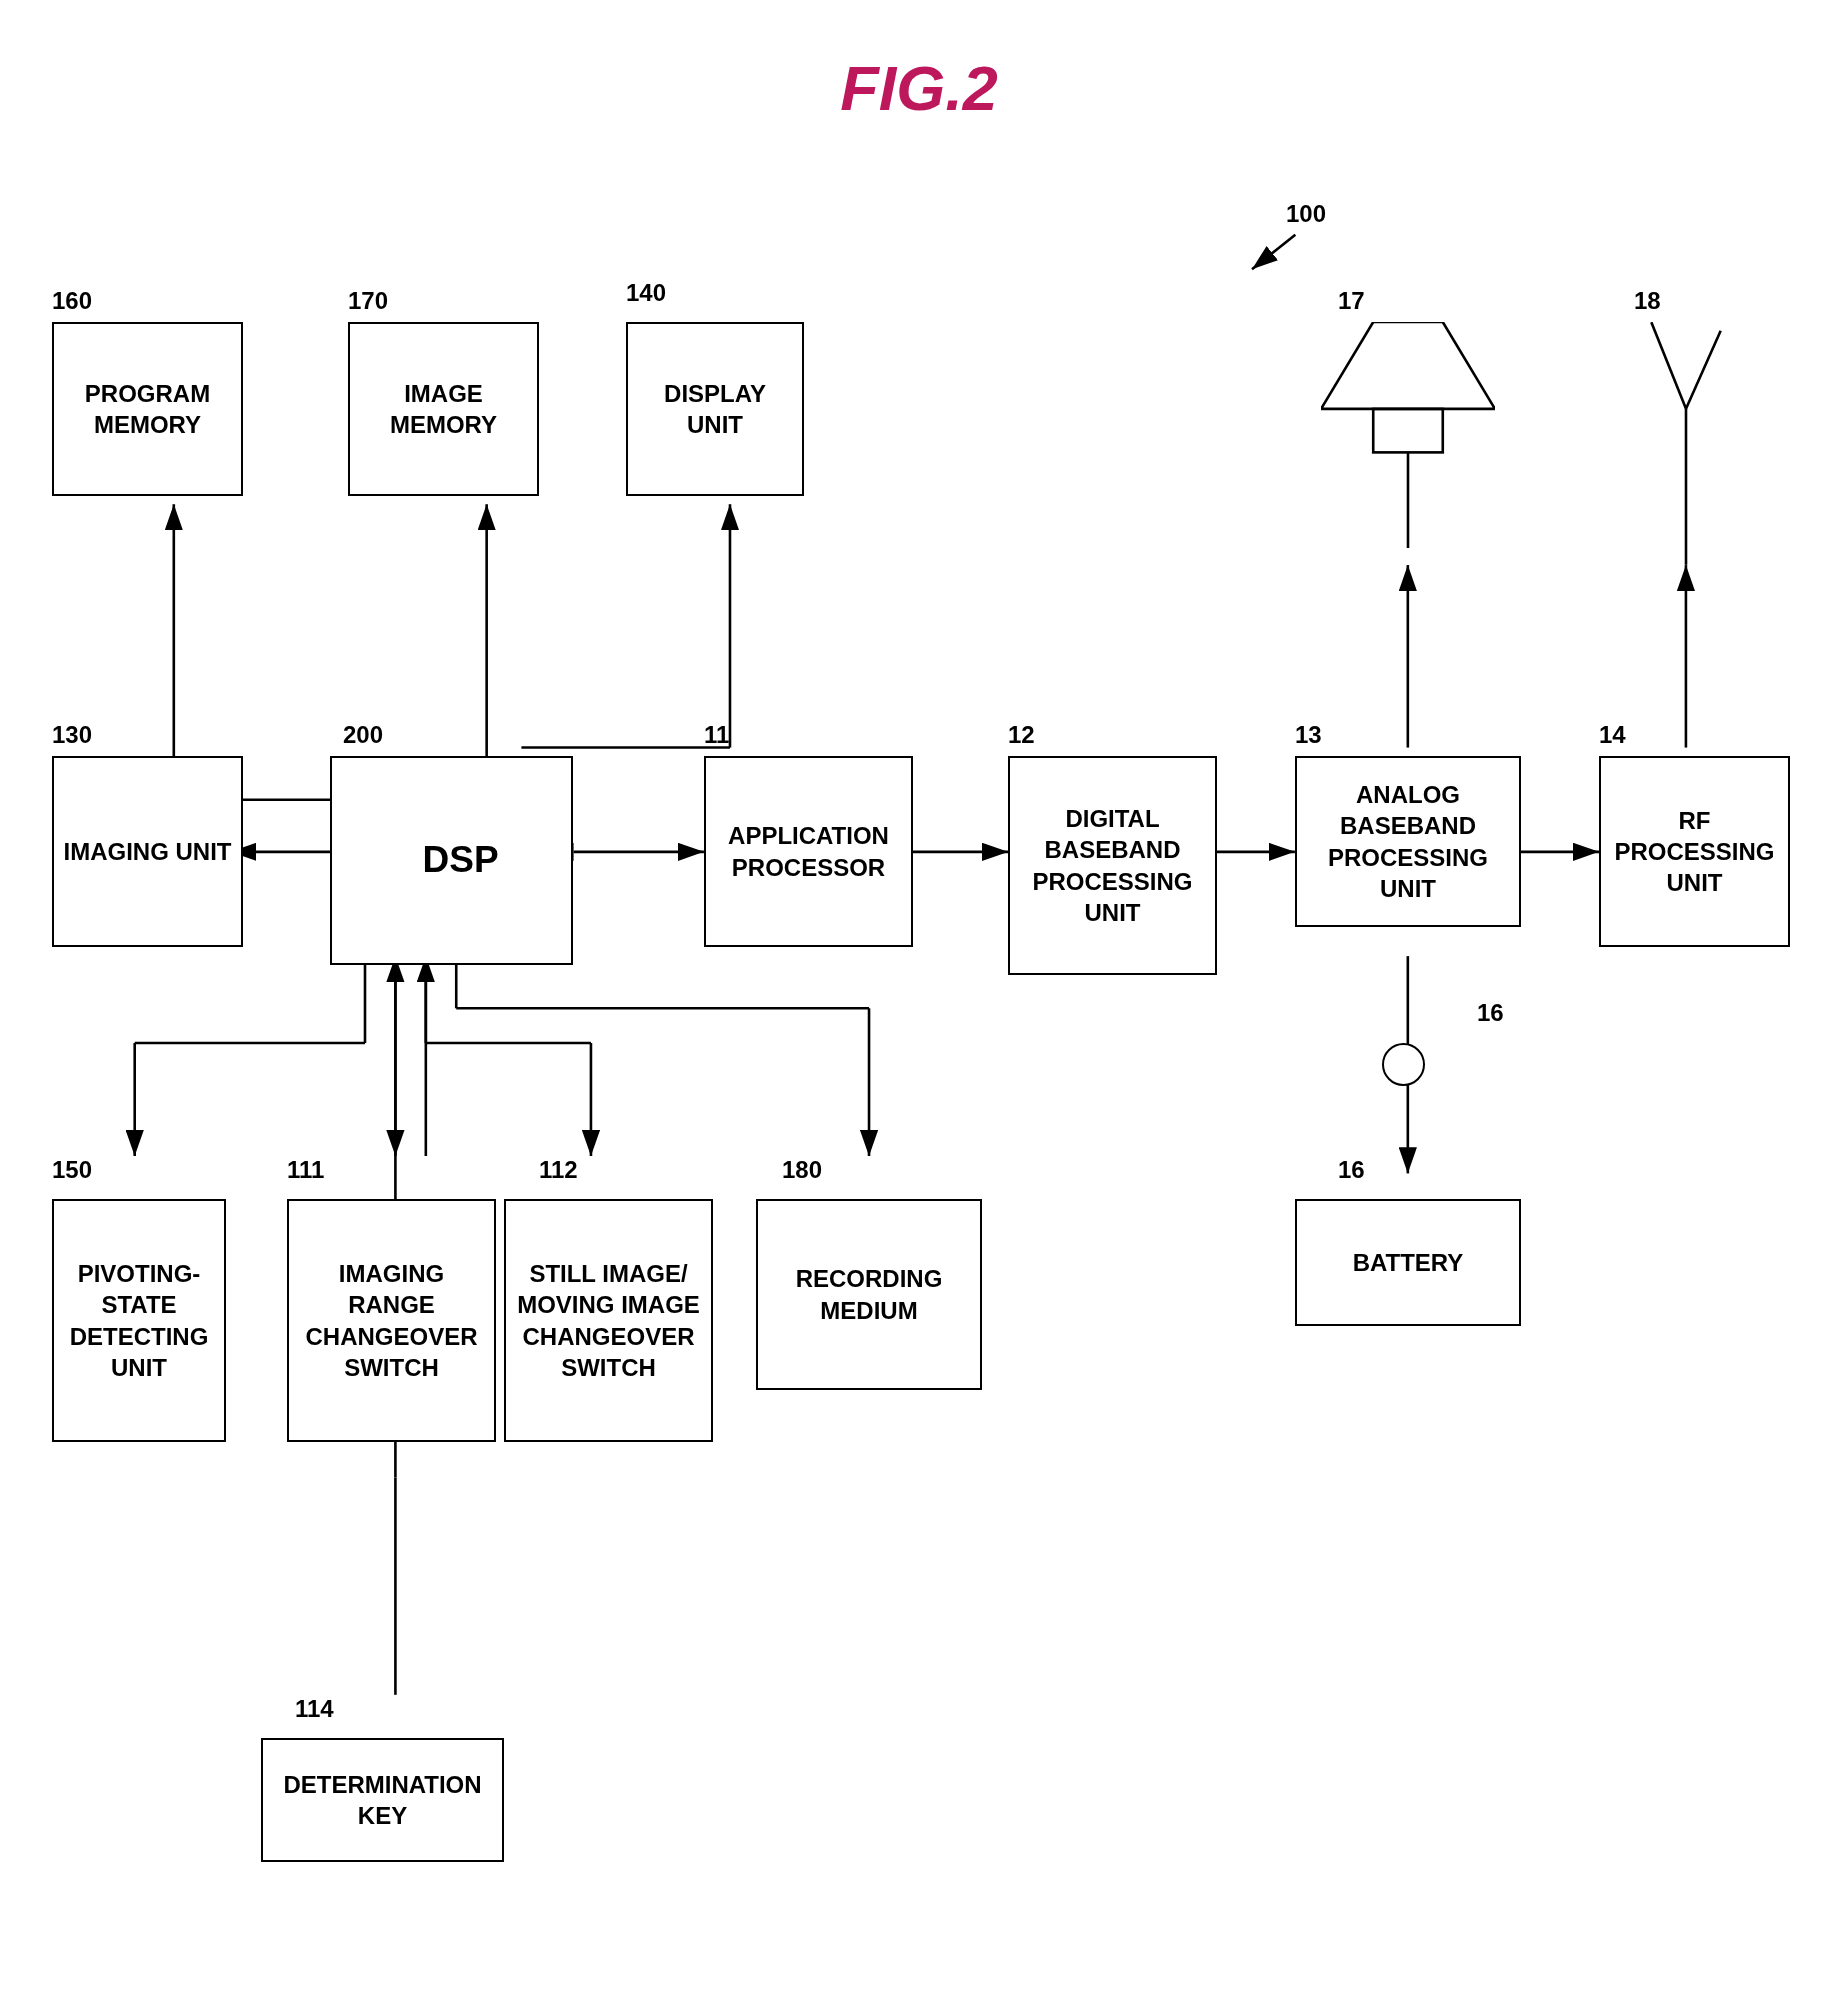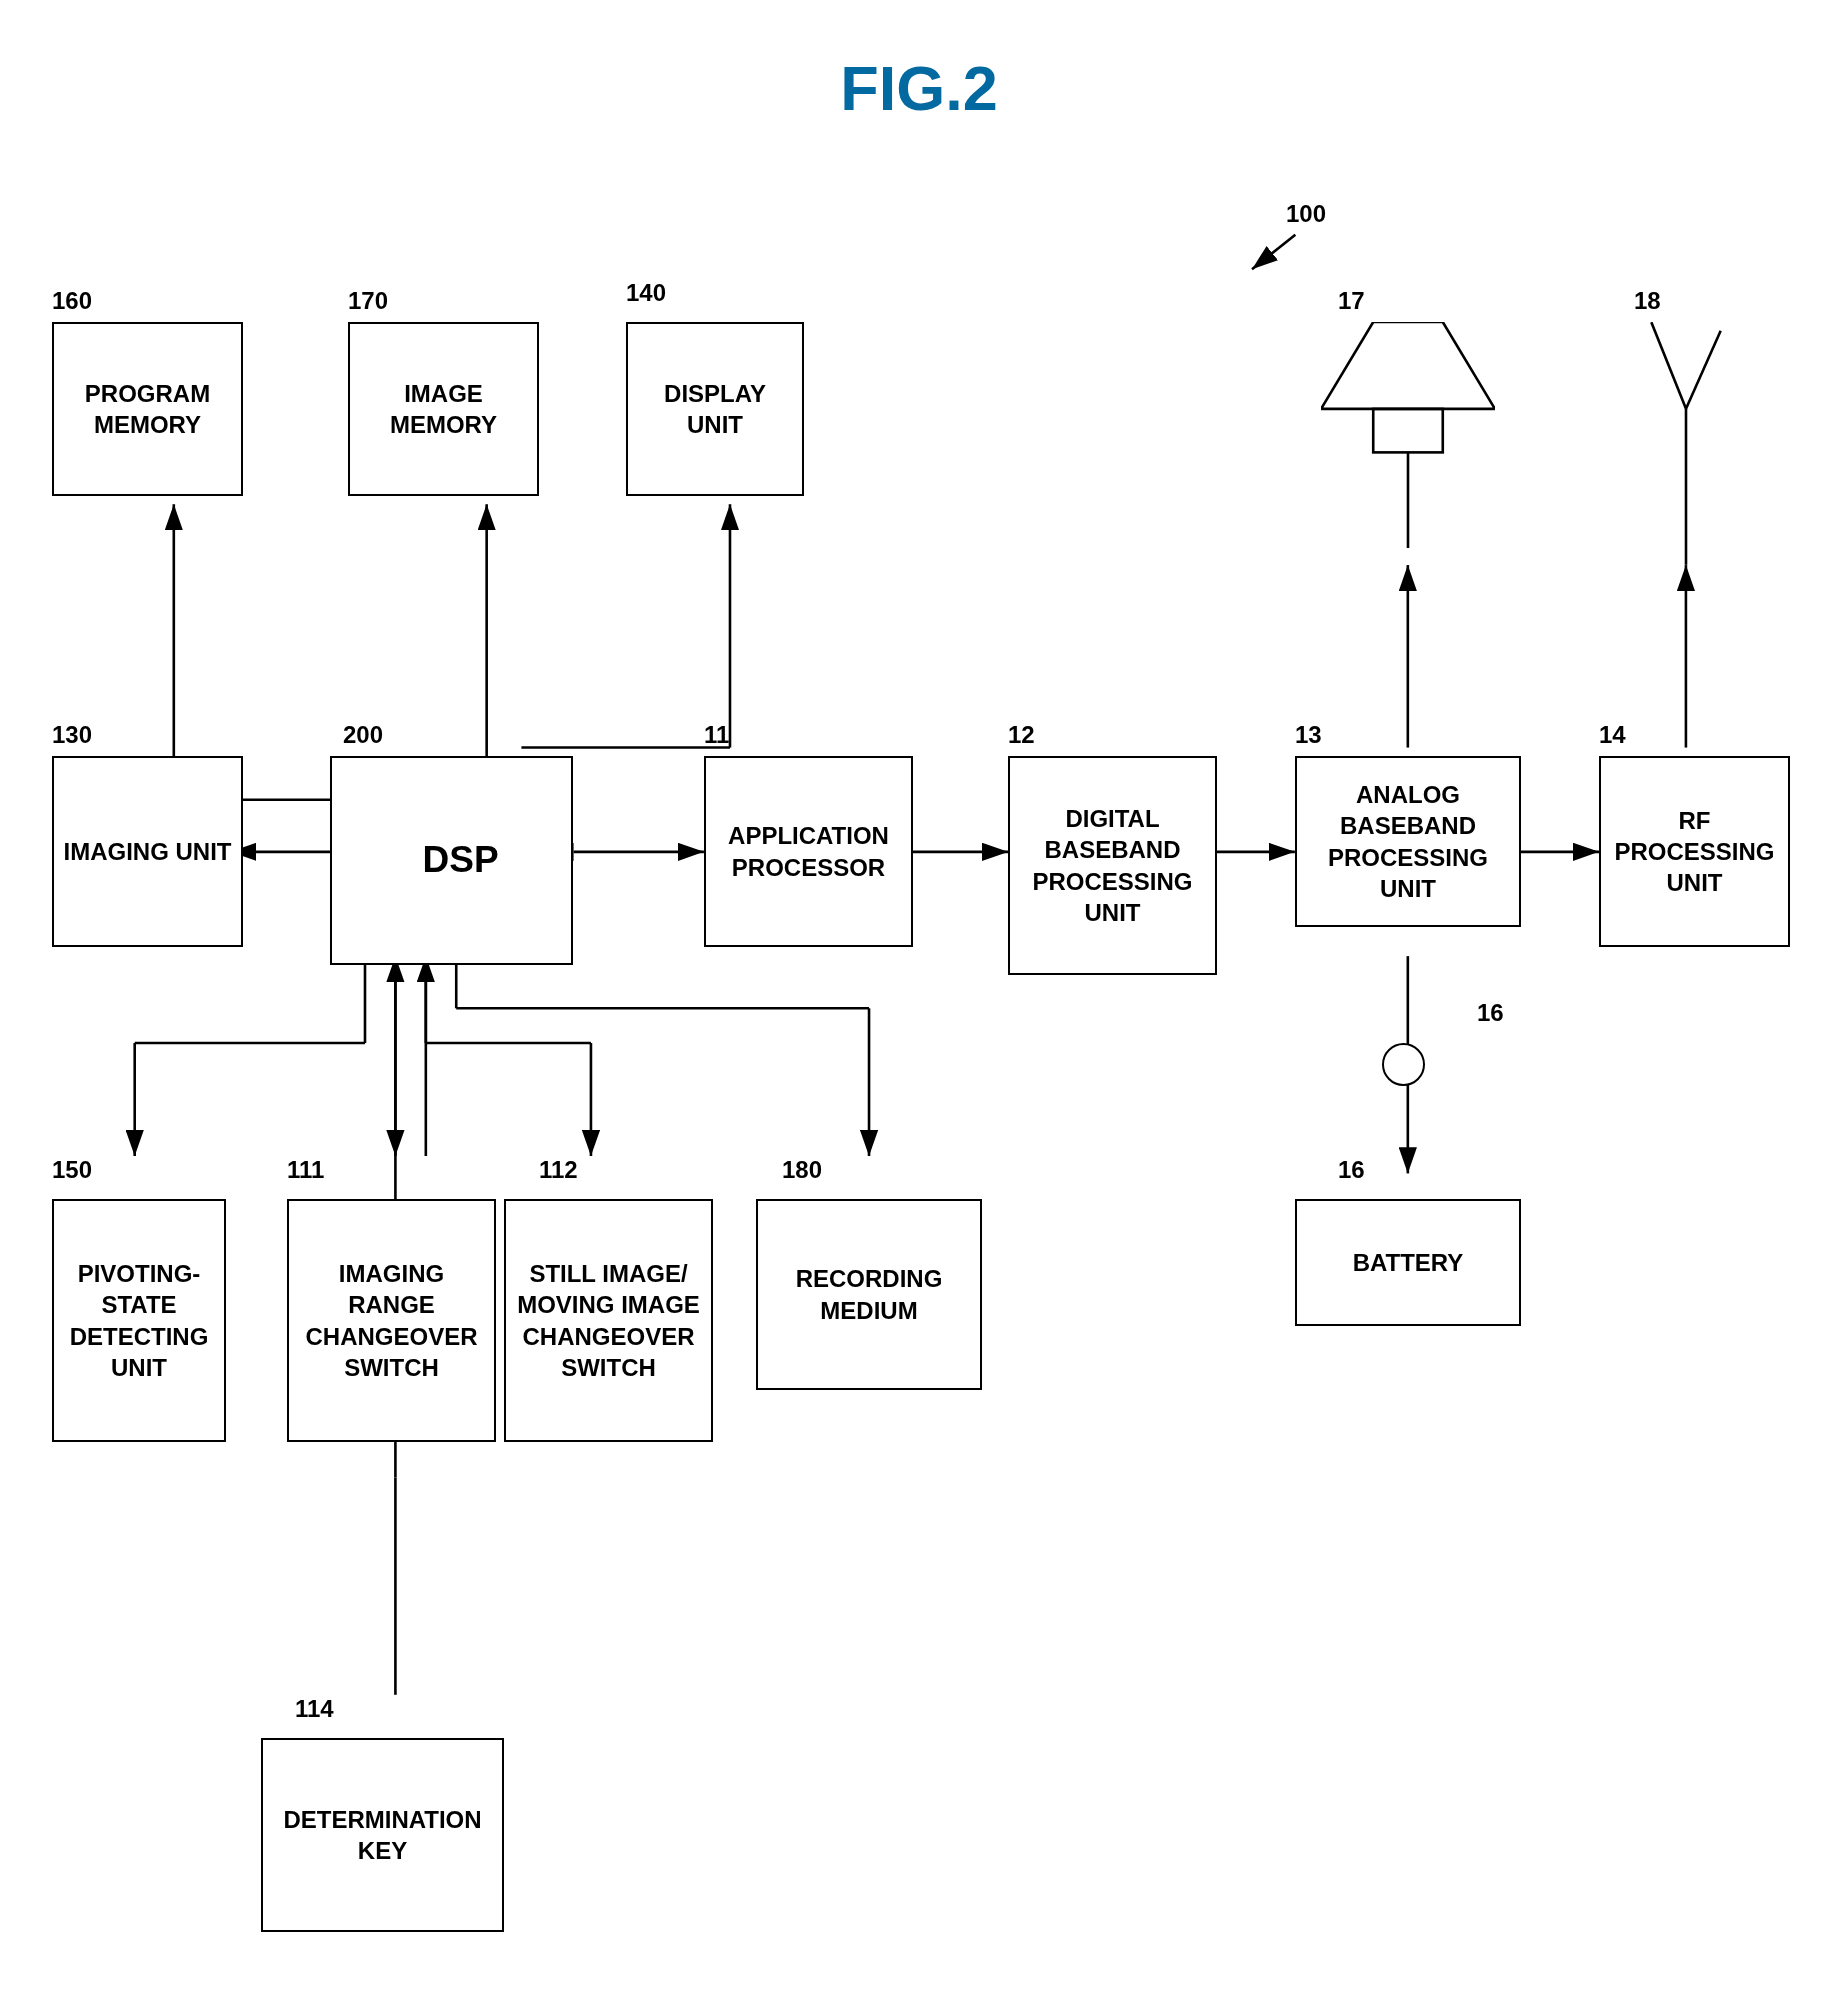--- a/index.html
+++ b/index.html
@@ -10,22 +10,23 @@
       height: 2007px;
       position: relative;
       overflow: hidden;
     }
     .fig-title {
       position: absolute;
       top: 52px;
       left: 50%;
       transform: translateX(-50%);
       font-size: 63px;
+      font-style: italic;
       font-weight: bold;
-      color: #0369a1;
+      color: #be185d;
     }
     .block {
       position: absolute;
       border: 2.6px solid #000;
       background: #fff;
       display: flex;
       align-items: center;
       justify-content: center;
       text-align: center;
       font-size: 24px;
@@ -205,15 +206,15 @@
 MOVING
 IMAGE
 CHANGEOVER
 SWITCH</div>
 
 <div class="label" style="top:1156px; left:782px;">180</div>
 <div class="block" style="left:756px; top:1199px; width:226px; height:191px;">RECORDING
 MEDIUM</div>
 
 <div class="label" style="top:1695px; left:295px;">114</div>
-<div class="block" style="left:261px; top:1738px; width:243px; height:194px;">DETERMINATION
+<div class="block" style="left:261px; top:1738px; width:243px; height:124px;">DETERMINATION
 KEY</div>
 
 
 </body></html>

